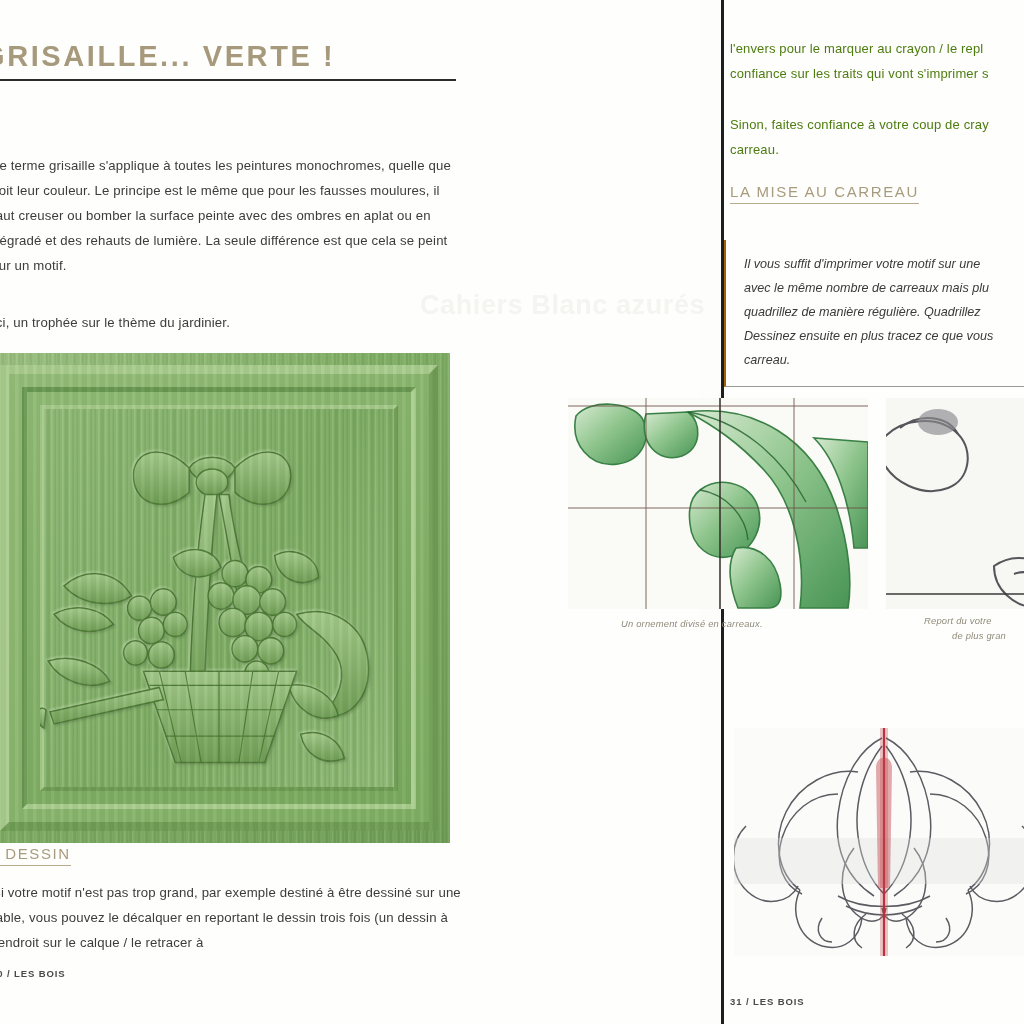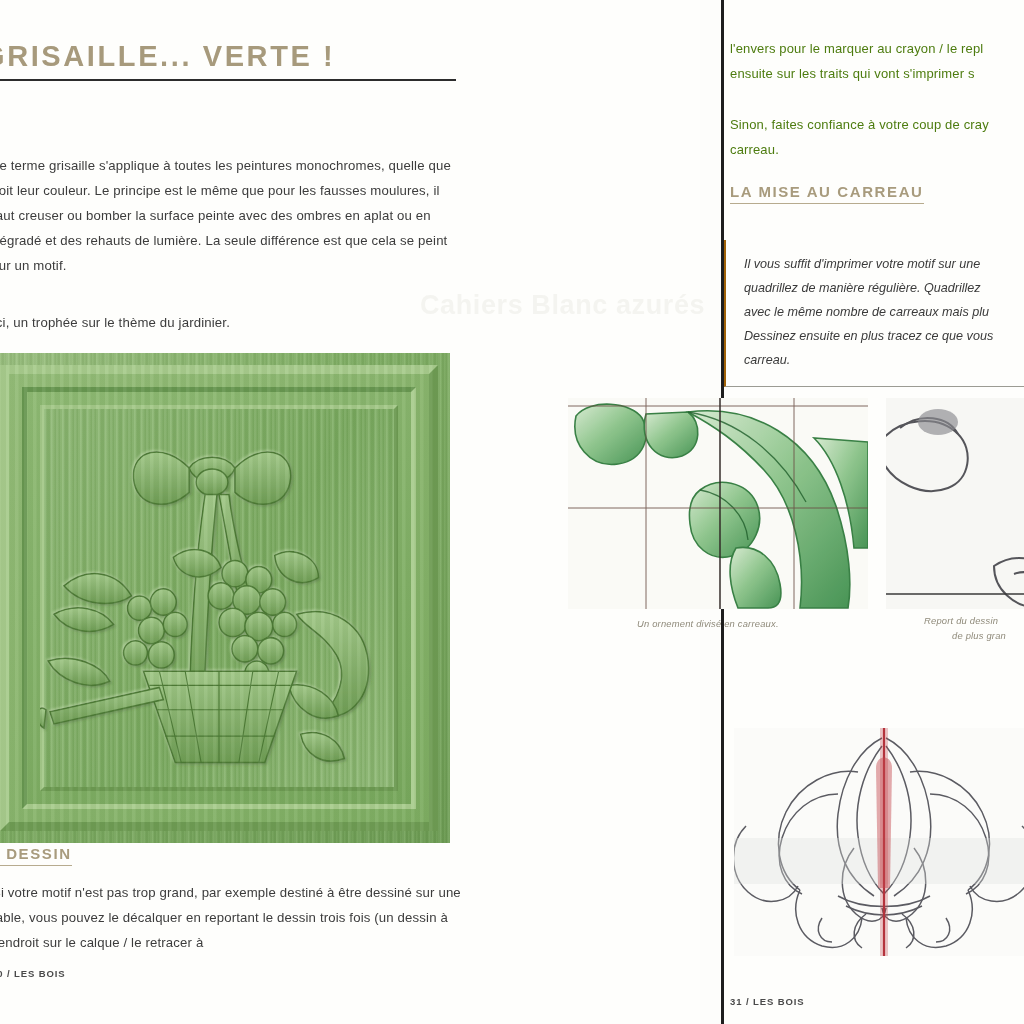--- a/index.html
+++ b/index.html
@@ -116,21 +116,21 @@
       rgba(52,86,35,0.055) 9px);
     pointer-events: none;
   }
   .carving { position: absolute; left: 52px; top: 52px; right: 52px; bottom: 52px; }
   .carving svg { width: 100%; height: 100%; display: block; }
 
   
   .sub-heading {
     position: absolute;
     font-size: 15px;
-    font-weight: 700;
+    font-weight: 400;
     letter-spacing: 1.6px;
     color: #a89b7d;
     border-bottom: 1.5px solid #b7ab8e;
     padding-bottom: 3px;
   }
   #dessin-heading { left: -22px; top: 845px; }
   #lower-para { left: -8px; top: 880px; width: 470px; }
 
   .folio {
     position: absolute;
@@ -199,21 +199,21 @@
   .fig svg { display: block; width: 100%; height: 100%; }
 
   .caption {
     position: absolute;
     font-size: 9.4px;
     font-style: italic;
     color: #8f8a7a;
     letter-spacing: 0.2px;
     white-space: nowrap;
   }
-  #cap-grid { left: -103px; top: 618px; margin-left: 16px; }
+  #cap-grid { left: -103px; top: 618px; }
   #cap-sketch-1 { left: 200px; top: 615px; }
   #cap-sketch-2 { left: 228px; top: 630px; }
 
   #r-para-3 { left: 6px; top: 665px; }
   #folio-right { left: 6px; top: 996px; }
 </style>
 </head>
 <body>
 
 <div id="page">
@@ -313,34 +313,34 @@
 
     <div class="folio" id="folio-left">30 / LES BOIS</div>
   </div>
 
   <div class="gutter-line"></div>
 
   <div class="right-page">
 
     <div class="r-text" id="r-para-1">
       <div>l'envers pour le marquer au crayon / le repl</div>
-      <div>ensuite sur les traits qui vont s'imprimer s</div>
+      <div>confiance sur les traits qui vont s'imprimer s</div>
     </div>
 
     <div class="r-text" id="r-para-2">
       <div>Sinon, faites confiance à votre coup de cray</div>
       <div>carreau.</div>
     </div>
 
     <div class="sub-heading" id="carreau-heading">LA MISE AU CARREAU</div>
 
     <div class="callout">
       <div class="line">Il vous suffit d'imprimer votre motif sur une</div>
+      <div class="line">avec le même nombre de carreaux mais plu</div>
       <div class="line">quadrillez de manière régulière. Quadrillez</div>
-      <div class="line">avec le même nombre de carreaux mais plu</div>
       <div class="line">Dessinez ensuite en plus tracez ce que vous</div>
       <div class="line">carreau.</div>
     </div>
 
     <div class="fig" id="fig-grid">
       <svg viewBox="0 0 300 211" preserveAspectRatio="none">
         <rect width="300" height="211" fill="#fafaf6"></rect>
         <defs>
           <linearGradient id="ac" x1="0" y1="0" x2="1" y2="1">
             <stop offset="0%" stop-color="#d6ead0"></stop>
@@ -385,21 +385,21 @@
         </g>
         <g fill="#8a8a8f" opacity="0.65">
           <ellipse cx="52" cy="24" rx="20" ry="13"></ellipse>
         </g>
         <line x1="0" y1="196" x2="180" y2="196" stroke="#3a3a3a" stroke-width="1.4"></line>
         <line x1="152" y1="0" x2="152" y2="211" stroke="#3a3a3a" stroke-width="1.2"></line>
       </svg>
     </div>
 
     <div class="caption" id="cap-grid">Un ornement divisé en carreaux.</div>
-    <div class="caption" id="cap-sketch-1">Report du dessin</div>
+    <div class="caption" id="cap-sketch-1">Report du votre</div>
     <div class="caption" id="cap-sketch-2">de plus gran</div>
 
 
     <div class="fig" id="fig-symmetry">
       <svg viewBox="0 0 300 228" preserveAspectRatio="none">
         <rect width="300" height="228" fill="#fbfbf9"></rect>
         <g fill="none" stroke="#4a4a52" stroke-width="1.5" opacity="0.9">
 
           <path d="M148 10 C124 22 108 52 104 86 C100 120 112 150 140 168"></path>
           <path d="M148 18 C128 44 120 78 124 108 C128 138 140 156 150 166"></path>

